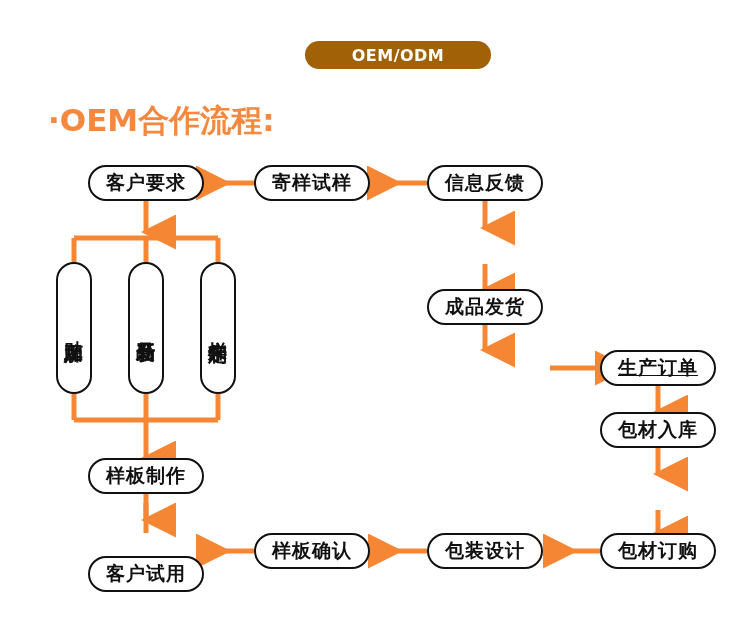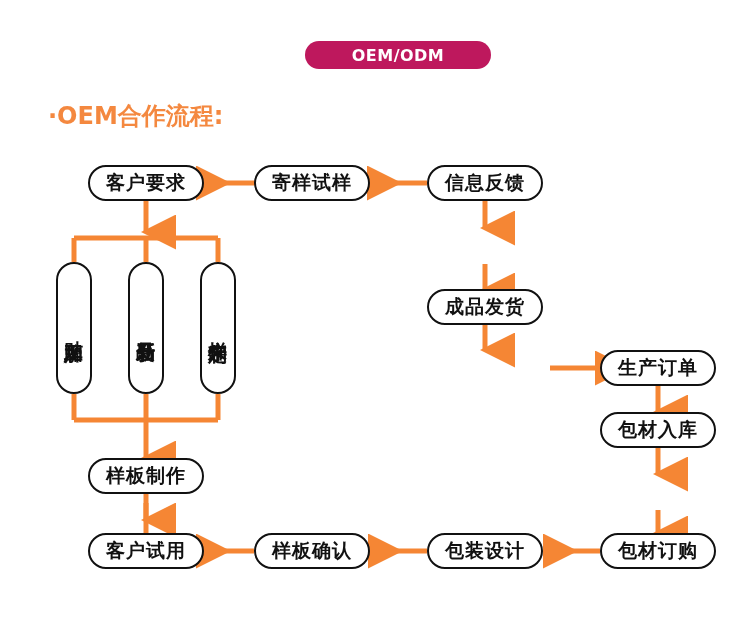--- a/index.html
+++ b/index.html
@@ -37,21 +37,21 @@
     font-size: 16px;
     font-weight: bold;
     letter-spacing: 0.5px;
   }
 
   
   .section-title {
     position: absolute;
     left: 48px;
     top: 100px;
-    font-size: 24px;
+    font-size: 31px;
     font-weight: bold;
     letter-spacing: 0px;
     white-space: nowrap;
   }
 
   
   .node {
     position: absolute;
     box-sizing: border-box;
     border: 2.5px solid #111111;
@@ -88,21 +88,21 @@
     width: 752px;
     height: 639px;
     z-index: 1;
   }
 </style>
 </head>
 <body style="background: rgb(255, 255, 255);">
 
 <div id="canvas">
 
-  <div class="badge" style="background: #be185d;">OEM/ODM</div>
+  <div class="badge" style="background: #a16207;">OEM/ODM</div>
 
   <div class="section-title" style="color: rgb(244, 136, 63);">·OEM合作流程:</div>
 
   <svg id="wires" viewBox="0 0 752 639" xmlns="http://www.w3.org/2000/svg">
     <defs>
       <marker id="ahL" markerWidth="7" markerHeight="7" refX="6" refY="3.5" orient="auto" markerUnits="strokeWidth">
         <path d="M7,0 L7,7 L0,3.5 z" fill="#F58634"></path>
       </marker>
       <marker id="ahR" markerWidth="7" markerHeight="7" refX="1" refY="3.5" orient="auto" markerUnits="strokeWidth">
         <path d="M0,0 L0,7 L7,3.5 z" fill="#F58634"></path>
@@ -163,32 +163,32 @@
   <div class="node h" style="left: 88px; top: 165px; width: 116px; border-color: rgb(17, 17, 17); color: rgb(17, 17, 17);">客户要求</div>
 
   <div class="node h" style="left: 254px; top: 165px; width: 116px; border-color: rgb(17, 17, 17); color: rgb(17, 17, 17);">寄样试样</div>
 
   <div class="node h" style="left: 427px; top: 165px; width: 116px; border-color: rgb(17, 17, 17); color: rgb(17, 17, 17);">信息反馈</div>
 
 
   <div class="node h" style="left: 427px; top: 289px; width: 116px; border-color: rgb(17, 17, 17); color: rgb(17, 17, 17);">成品发货</div>
 
 
-  <div class="node h" style="left: 600px; top: 350px; width: 116px; border-color: rgb(17, 17, 17); color: rgb(17, 17, 17);">生产订单</div>
+  <div class="node h" style="left: 600px; top: 350px; width: 116px; border-color: rgb(17, 17, 17); color: rgb(17, 17, 17); text-decoration: underline;">生产订单</div>
 
   <div class="node h" style="left: 600px; top: 412px; width: 116px; border-color: rgb(17, 17, 17); color: rgb(17, 17, 17);">包材入库</div>
 
 
   <div class="node h" style="left: 600px; top: 533px; width: 116px; border-color: rgb(17, 17, 17); color: rgb(17, 17, 17);">包材订购</div>
 
   <div class="node h" style="left: 254px; top: 533px; width: 116px; border-color: rgb(17, 17, 17); color: rgb(17, 17, 17);">样板确认</div>
 
   <div class="node h" style="left: 427px; top: 533px; width: 116px; border-color: rgb(17, 17, 17); color: rgb(17, 17, 17);">包装设计</div>
 
-  <div class="node h" style="left: 88px; top: 533px; width: 116px; border-color: rgb(17, 17, 17); color: rgb(17, 17, 17); text-align: right;">客户试用</div>
+  <div class="node h" style="left: 88px; top: 556px; width: 116px; border-color: rgb(17, 17, 17); color: rgb(17, 17, 17); text-align: right;">客户试用</div>
 
   <div class="node h" style="left: 88px; top: 458px; width: 116px; border-color: rgb(17, 17, 17); color: rgb(17, 17, 17);">样板制作</div>
 
   <div class="node v" style="left: 56px; top: 262px; height: 132px; border-color: rgb(17, 17, 17); color: rgb(17, 17, 17);">
     <span class="vtext">贴牌加工</span>
   </div>
 
   <div class="node v" style="left: 128px; top: 262px; height: 132px; border-color: rgb(17, 17, 17); color: rgb(17, 17, 17);">
     <span class="vtext">新品开发</span>
   </div>

